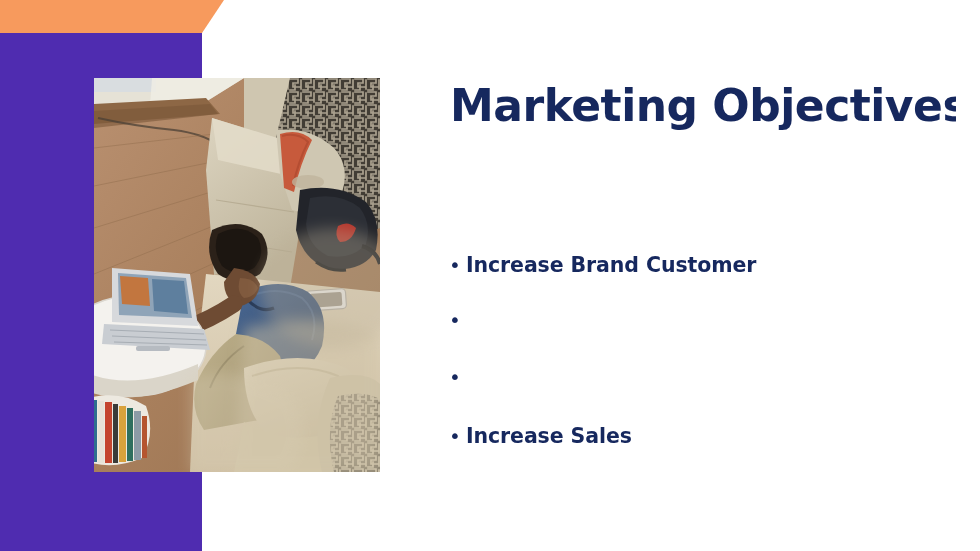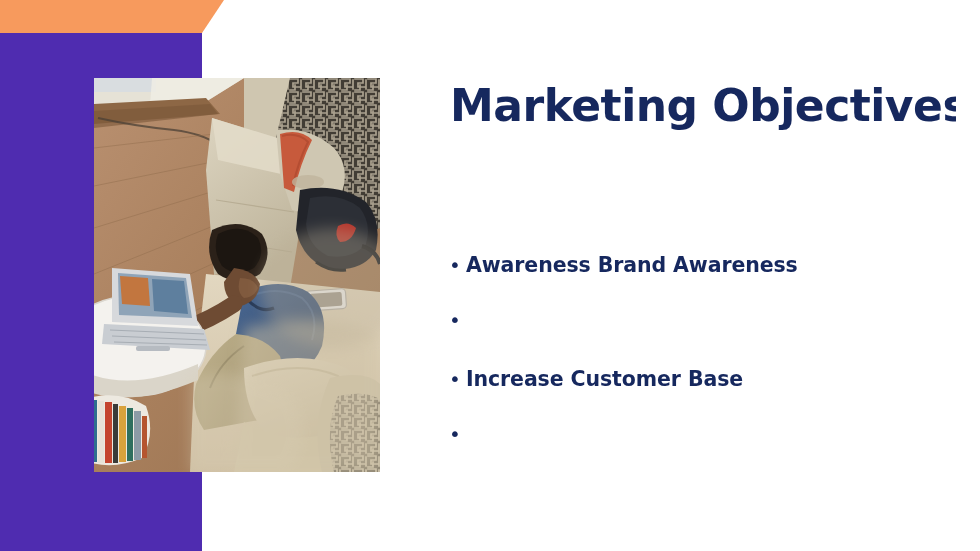--- a/index.html
+++ b/index.html
@@ -289,32 +289,32 @@
   </div>
 
   <div class="content">
 
     <div class="slide-title">Marketing Objectives</div>
 
     <ul class="bullet-list">
 
       <li class="bullet-item">
         <span class="bullet-dot">•</span>
-        <span class="bullet-text">Awareness Brand Awareness</span>
+        <span class="bullet-text">Increase Brand Customer</span>
       </li>
 
       <li class="bullet-item">
         <span class="bullet-dot">•</span>
       </li>
 
       <li class="bullet-item">
         <span class="bullet-dot">•</span>
-        <span class="bullet-text">Increase Customer Base</span>
       </li>
 
       <li class="bullet-item">
         <span class="bullet-dot">•</span>
+        <span class="bullet-text">Increase Sales</span>
       </li>
 
     </ul>
   </div>
 
 </div>
 
 </body></html>

